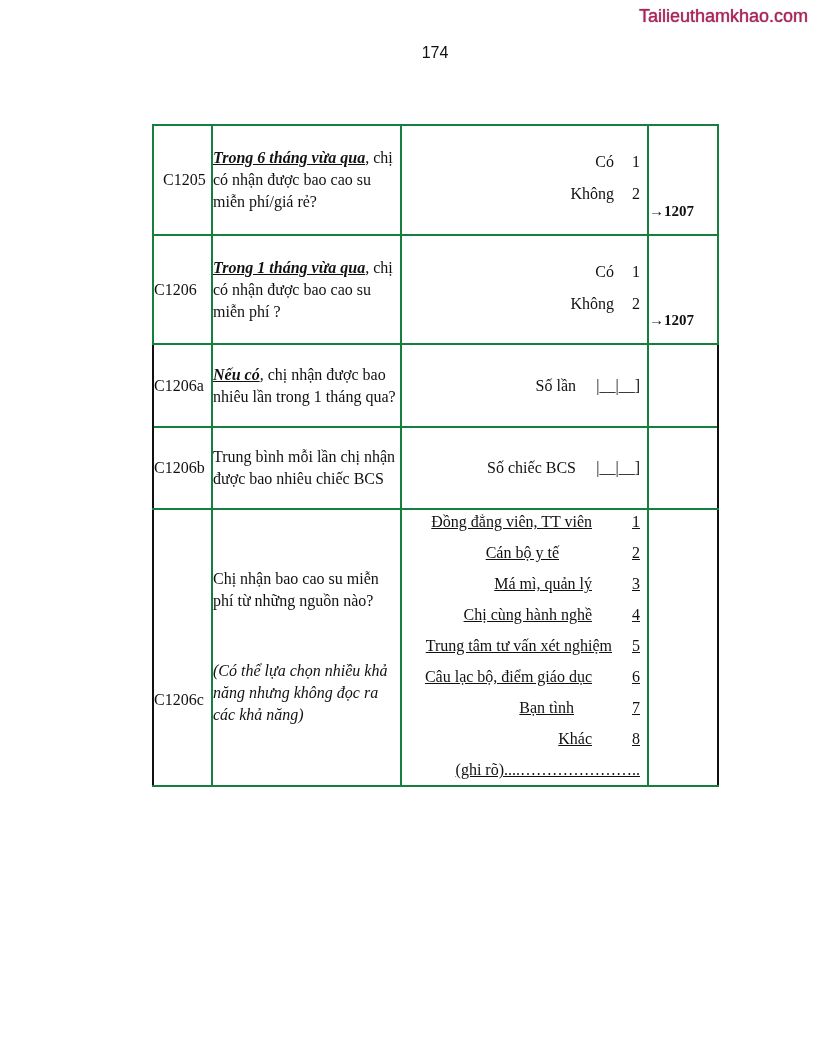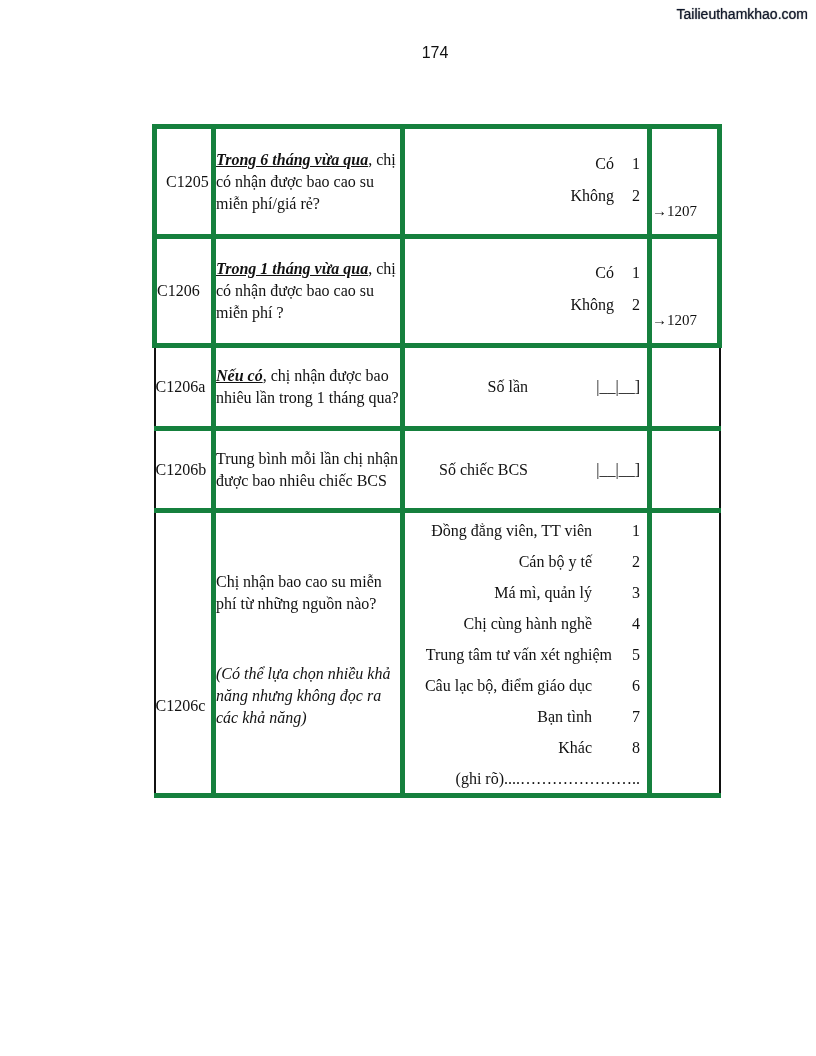--- a/index.html
+++ b/index.html
@@ -1,44 +1,44 @@
 <!DOCTYPE html>
 <html><head>
   <meta charset="utf-8">
   <style>
     html, body { margin: 0; padding: 0; background: #ffffff; }
     body { width: 816px; height: 1056px; position: relative; overflow: hidden;
            font-family: "Liberation Serif", serif; color: #111; }
     .watermark { position: absolute; right: 8px; top: 6px; font-family: "Liberation Sans", sans-serif;
-                 font-size: 14px; color: #0f172a; text-shadow: 0 0 1px #888, 0 0 1px #888; letter-spacing: 0px; }
+                 font-size: 18px; color: #be185d; text-shadow: 0 0 1px #888, 0 0 1px #888; letter-spacing: 0px; }
     .page-number { position: absolute; left: 0; width: 870px; top: 44px; text-align: center;
                    font-family: "Liberation Sans", sans-serif; font-size: 16px; color: #111; }
     table.survey { position: absolute; left: 152px; top: 124px; border-collapse: collapse;
                    width: 565px; table-layout: fixed; font-size: 16px; }
-    table.survey td { border: 5px solid #15803d; vertical-align: middle; padding: 0; }
+    table.survey td { border: 2px solid #15803d; vertical-align: middle; padding: 0; }
     col.c-code { width: 59px; }
     col.c-q { width: 189px; }
     col.c-ans { width: 247px; }
     col.c-skip { width: 70px; }
     .code { padding-left: 1px; line-height: 20px; }
     .code.indent { padding-left: 9px; }
     .q { padding: 0 6px 0 6px; line-height: 22px; }
     .q .em { font-weight: bold; font-style: italic; text-decoration: underline; }
     .q .it { font-style: italic; }
     .ans { position: relative; }
     .opt { display: flex; justify-content: flex-end; align-items: baseline; padding-right: 7px; }
     .opt .lbl { text-align: right; }
     .opt .num { width: 26px; text-align: right; }
     .skip { vertical-align: bottom !important; position: relative; }
-    .skip span { position: absolute; left: 0; bottom: 14px; font-weight: normal; font-size: 15px; margin-top: 28px; }
+    .skip span { position: absolute; left: 0; bottom: 14px; font-weight: bold; font-size: 15px; margin-top: 28px; }
     .thick-left { border-left: 2px solid #111 !important; }
     .thick-right { border-right: 2px solid #111 !important; }
     .mid-line { border-bottom: 1px solid #777 !important; }
     .boxes { display: inline-block; width: 64px; text-align: right; letter-spacing: 0px; }
-    .filler { display: flex; justify-content: flex-end; padding-right: 7px; gap: 48px; }
+    .filler { display: flex; justify-content: flex-end; padding-right: 7px; }
   </style>
 </head>
 <body>
 
 <div class="watermark">Tailieuthamkhao.com</div>
 <div class="page-number">174</div>
 
 <table class="survey">
   <colgroup>
     <col class="c-code">
@@ -117,46 +117,46 @@
     </td>
     <td class="thick-right"></td>
   </tr>
 
   <tr style="height:277px;">
     <td class="code thick-left" style="padding-top:105px;">C1206c</td>
     <td class="q" style="vertical-align:top; padding-top:58px;">
       <div>Chị nhận bao cao su miễn phí từ những nguồn nào?</div>
       <div class="it" style="margin-top:48px;">(Có thể lựa chọn nhiều khả năng nhưng không đọc ra các khả năng)</div>
     </td>
-    <td class="ans" style="vertical-align:top; padding-top:8px; line-height:20px;">
+    <td class="ans" style="vertical-align:top; padding-top:2px; line-height:20px;text-decoration:underline;">
       <div class="opt" style="height:31px;">
         <span class="lbl">Đồng đẳng viên, TT viên</span>
         <span class="num" style="width:48px;">1</span>
       </div>
-      <div class="opt" style="height:31px;">
+      <div class="opt" style="height:31px;gap:33px;">
         <span class="lbl">Cán bộ y tế</span>
         <span class="num" style="width:48px;">2</span>
       </div>
       <div class="opt" style="height:31px;">
         <span class="lbl">Má mì, quản lý</span>
         <span class="num" style="width:48px;">3</span>
       </div>
       <div class="opt" style="height:31px;">
         <span class="lbl">Chị cùng hành nghề</span>
         <span class="num" style="width:48px;">4</span>
       </div>
       <div class="opt" style="height:31px;">
         <span class="lbl">Trung tâm tư vấn xét nghiệm</span>
         <span class="num" style="width:28px;">5</span>
       </div>
       <div class="opt" style="height:31px;">
         <span class="lbl">Câu lạc bộ, điểm giáo dục</span>
         <span class="num" style="width:48px;">6</span>
       </div>
-      <div class="opt" style="height:31px;">
+      <div class="opt" style="height:31px;gap:18px;">
         <span class="lbl">Bạn tình</span>
         <span class="num" style="width:48px;">7</span>
       </div>
       <div class="opt" style="height:31px;">
         <span class="lbl">Khác</span>
         <span class="num" style="width:48px;">8</span>
       </div>
       <div class="opt" style="height:24px;">
         <span class="lbl">(ghi rõ)....…………………..</span>
       </div>

